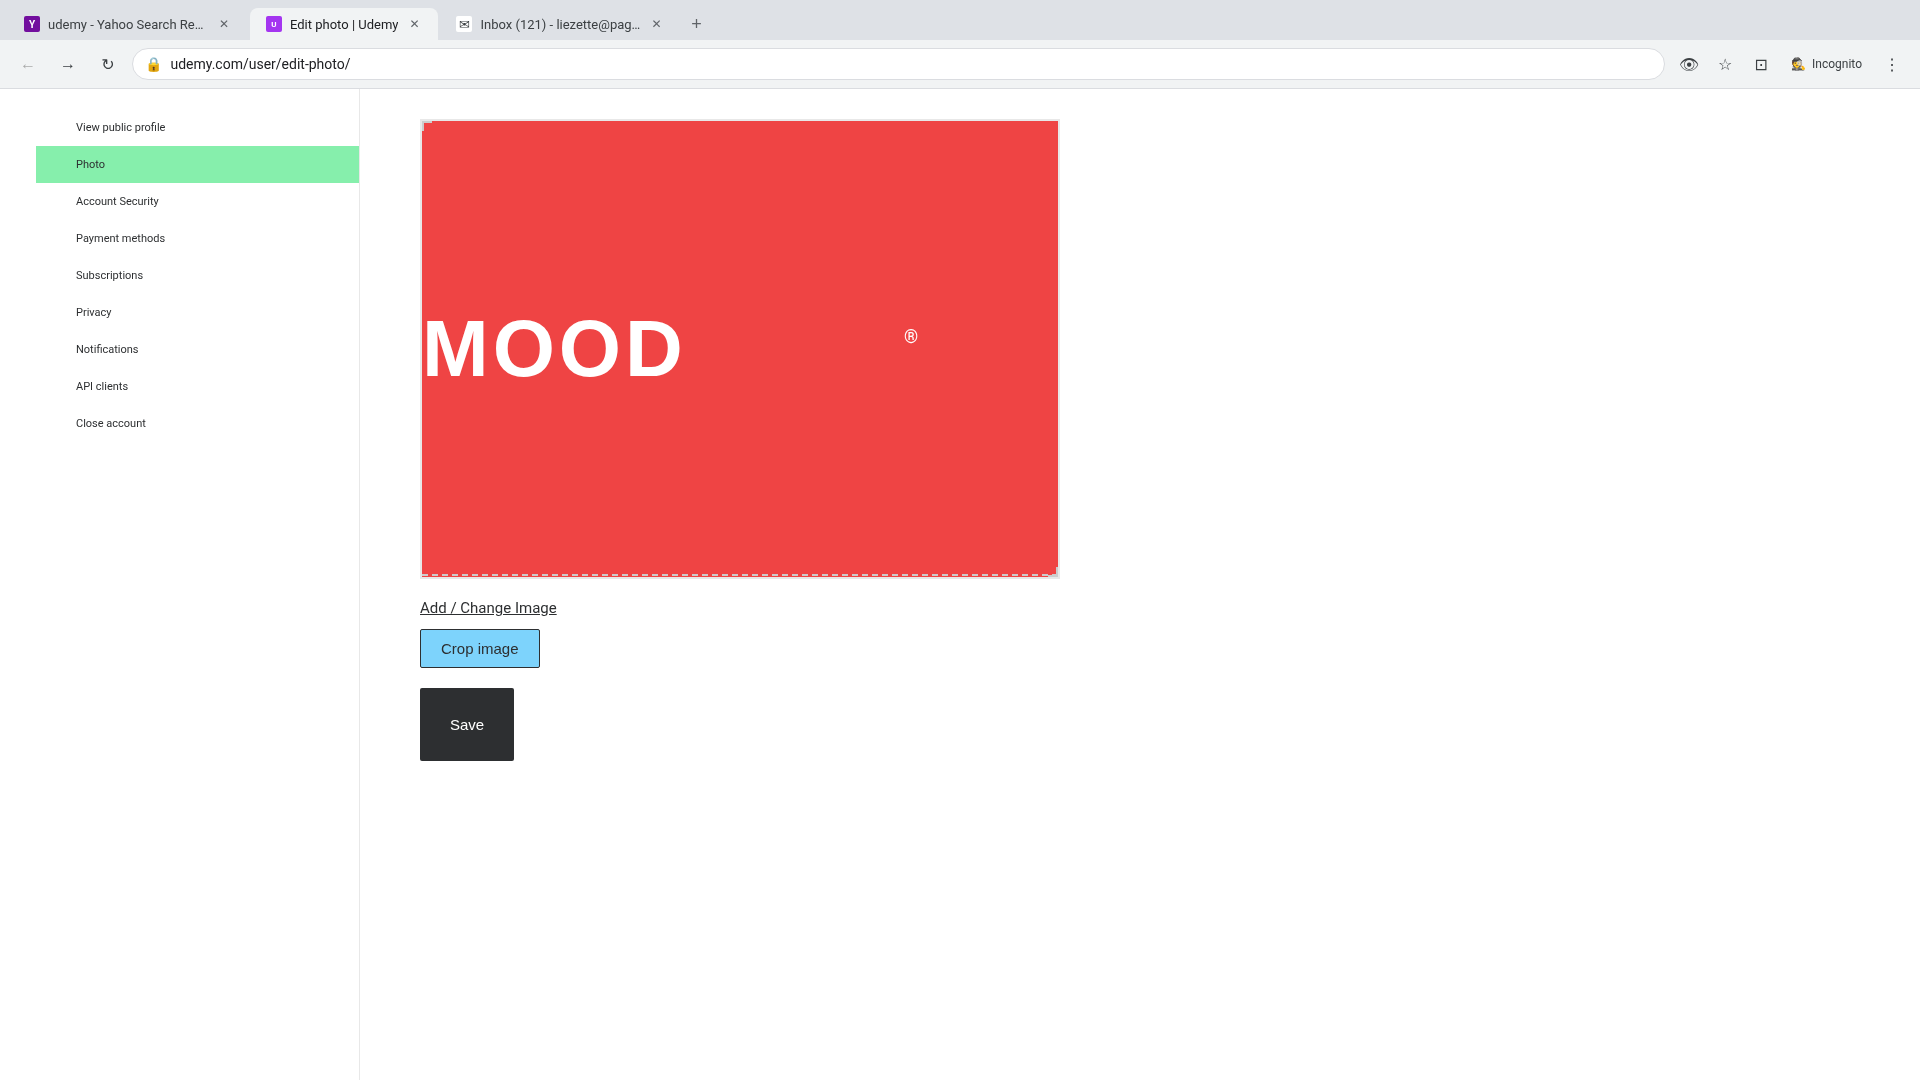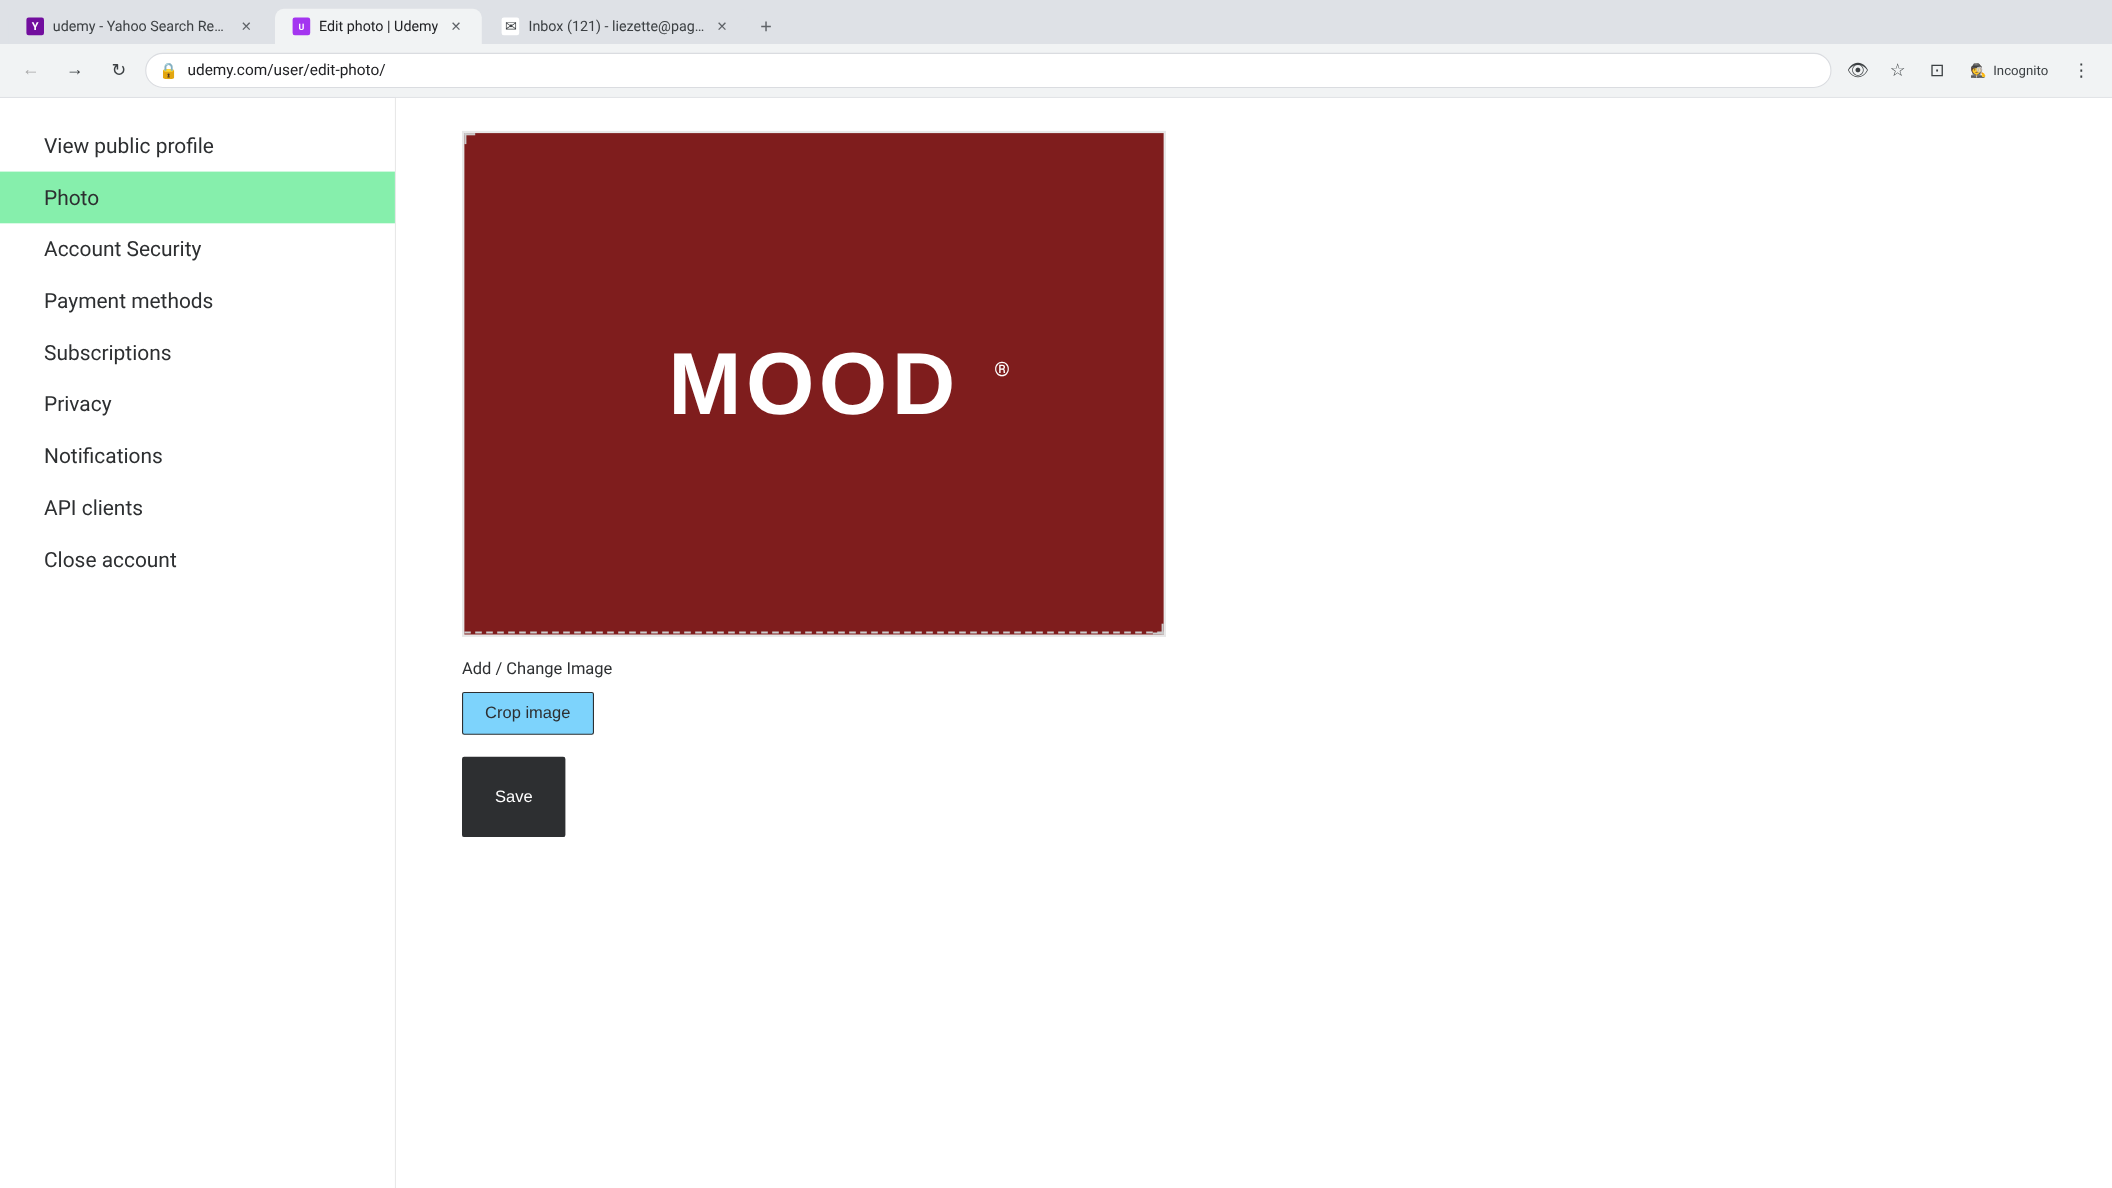--- a/index.html
+++ b/index.html
@@ -172,24 +172,25 @@
       width: 360px;
       padding: 20px 0;
       border-right: 1px solid #e8e8e8;
       flex-shrink: 0;
     }
 
     .sidebar-item {
       display: flex;
       align-items: center;
       padding: 12px 40px;
-      font-size: 19px;
+      font-size: 11px;
       color: #2d2f31;
       cursor: pointer;
       text-decoration: none;
+      margin-left: 36px;
     }
 
     .sidebar-item.active {
       background: #86efac;
       font-weight: 400;
       color: #2d2f31;
     }
 
     
     .main-content {
@@ -204,24 +205,23 @@
       height: 460px;
       border: 2px solid #e8e8e8;
       position: relative;
       overflow: hidden;
       background: #f5f5f5;
     }
 
     .image-display {
       width: 100%;
       height: 100%;
-      background: #7f1d1d;
-      display: flex;
-      align-items: center;
-      justify-content: center;
+      background: #ef4444;
+      display: flex;
+      align-items: center;
       position: relative;
     }
 
     .mood-text {
       font-size: 80px;
       font-weight: 900;
       color: #fff;
       letter-spacing: 4px;
       font-family: Arial Black, sans-serif;
     }
@@ -261,20 +261,21 @@
       height: 10px;
       border-right: 2px solid #ccc;
       border-bottom: 2px solid #ccc;
     }
 
     .section-label {
       font-size: 15px;
       color: #2d2f31;
       margin: 20px 0 12px 0;
       font-weight: 400;
+      text-decoration: underline;
     }
 
     .crop-image-btn {
       padding: 10px 20px;
       font-size: 15px;
       border: 1px solid #2d2f31;
       background: #7dd3fc;
       color: #2d2f31;
       cursor: pointer;
       border-radius: 2px;

